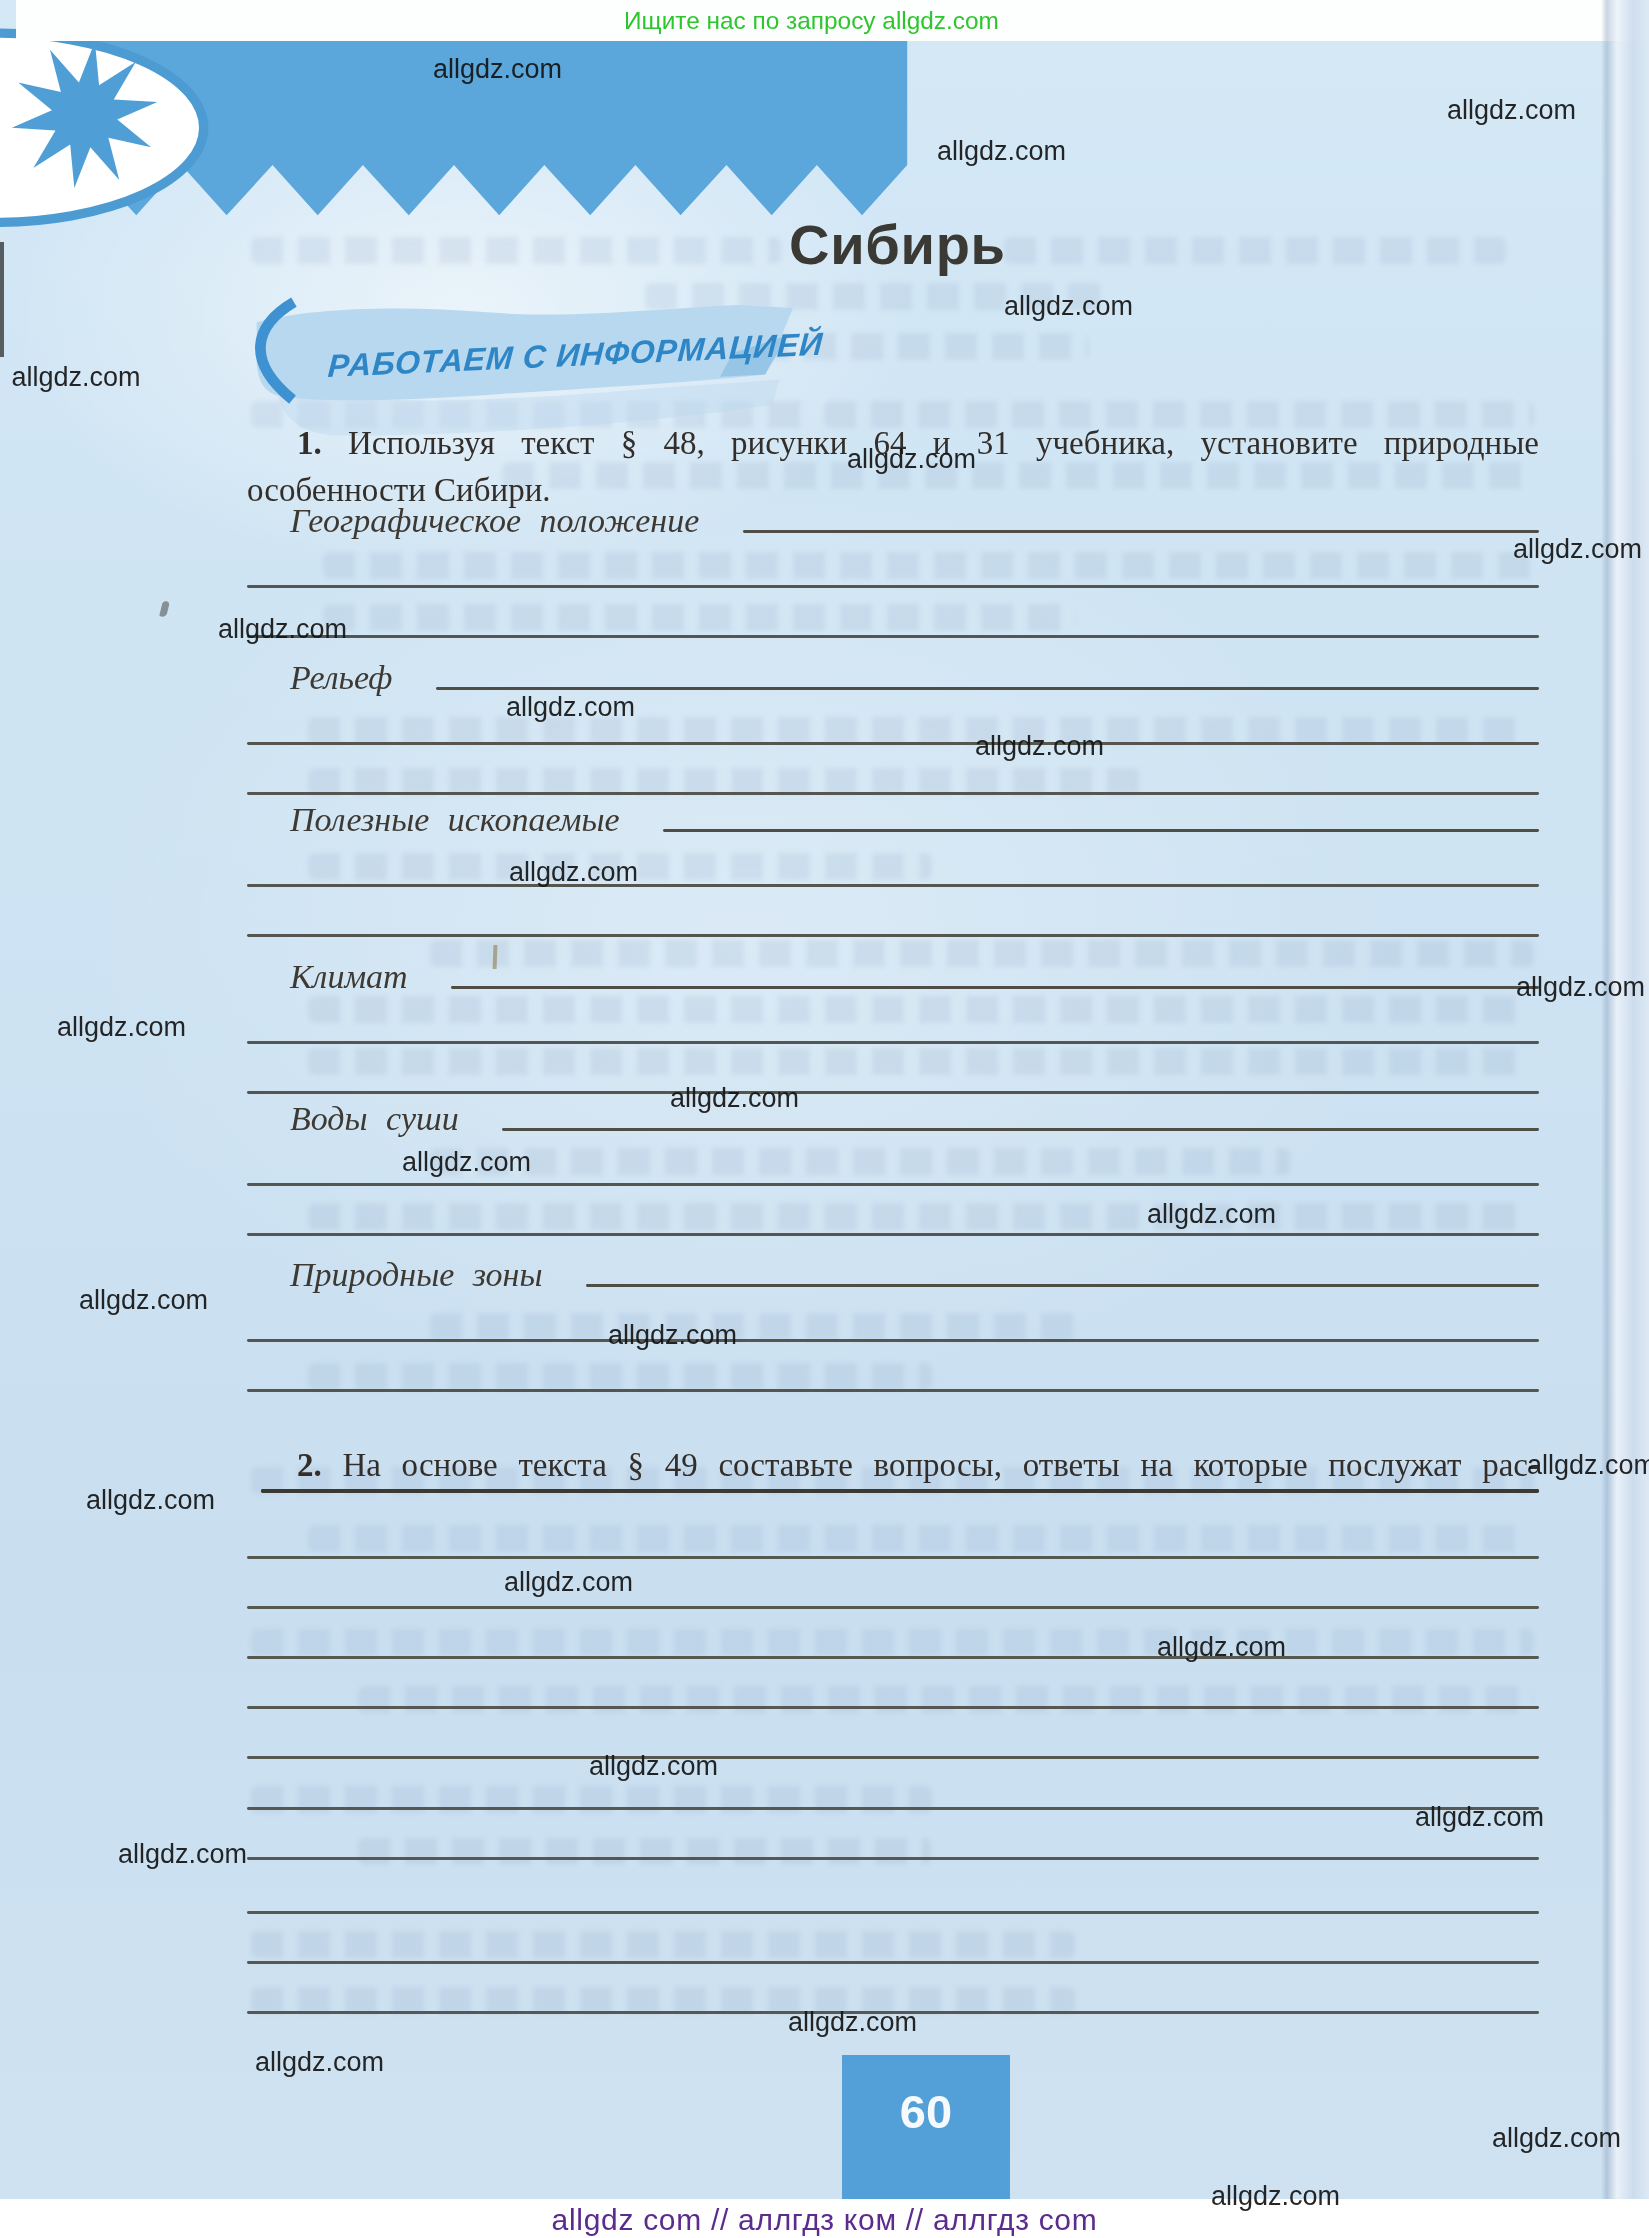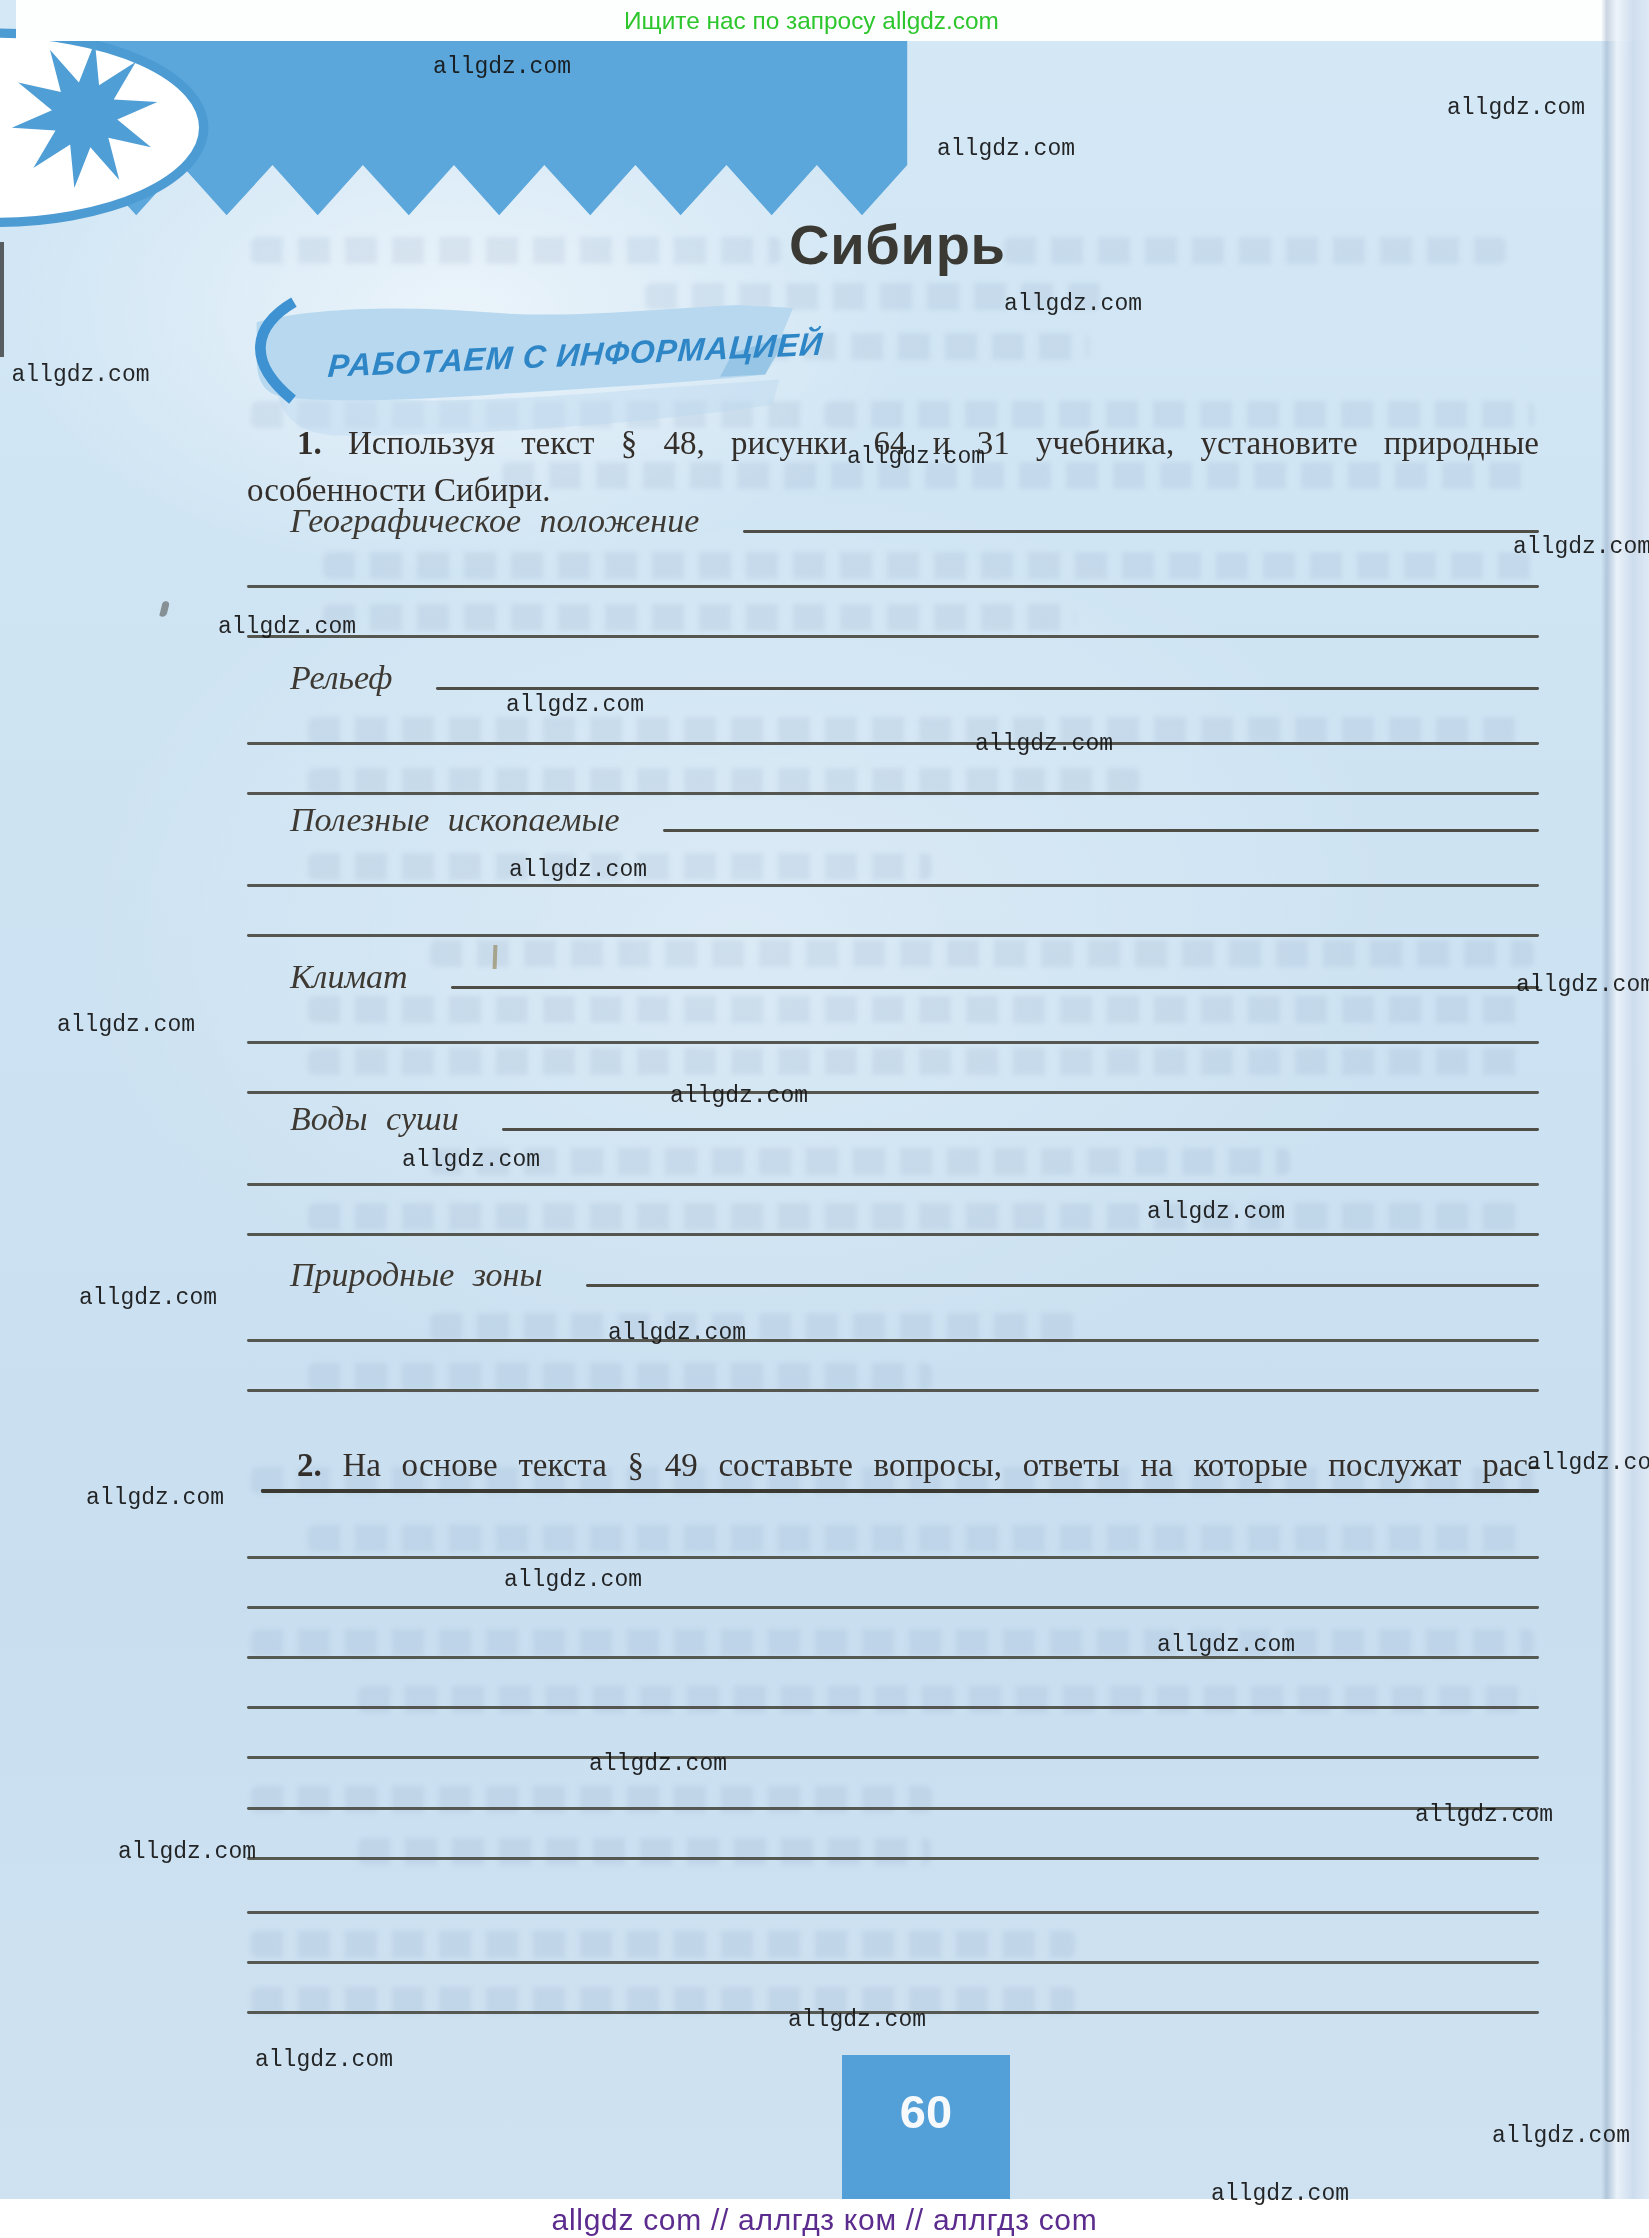--- a/index.html
+++ b/index.html
@@ -31,21 +31,21 @@
   .t2row .txt{white-space:nowrap;}
   .rule-fill{flex:1;align-self:flex-end;margin-left:14.3px;margin-bottom:7.2px;height:2.9px;background:#4e4e46;border-radius:1.4px;}
   .rule-fill.thick{height:3.6px;background:#3a3a33;margin-bottom:5.7px;}
   
   .section{position:absolute;left:247px;width:1292px;}
   .heading-row{display:flex;align-items:baseline;margin-left:43px;gap:29px;}
   .heading{white-space:nowrap;font-style:italic;font-size:34px;color:#3e3a33;word-spacing:10px;}
   .sline{position:absolute;left:0;width:1292px;height:2.9px;background:#4e4e46;border-radius:1.4px;opacity:.95;}
   .answer-line{position:absolute;left:247px;width:1292px;height:2.9px;background:#4e4e46;border-radius:1.4px;opacity:.93;}
   
-  .wm{position:absolute;font-family:Liberation Mono, monospace;font-size:23px;color:#141414;
+  .wm{position:absolute;font-family:Liberation Sans, sans-serif;font-size:27px;color:#141414;
     white-space:nowrap;opacity:.92;}
   
   .ghost{position:absolute;height:27px;border-radius:7.2px;filter:blur(2.9px);opacity:.42;
     background:repeating-linear-gradient(90deg, rgba(118,142,178,.32) 0 32px, rgba(118,142,178,0) 32px 47px);}
   
   .page-box{position:absolute;left:842px;top:2055px;width:168px;height:146px;background:#539fd8;
     display:flex;align-items:center;justify-content:center;padding-bottom:33px;box-sizing:border-box;}
   .page-box span{font-family:"Liberation Sans",sans-serif;font-size:47px;font-weight:700;color:#f7fafd;}
   .bottom-strip{position:absolute;left:0;top:2199px;width:1649px;height:39px;background:#ffffff;}
   .footer-text{position:absolute;left:0;top:4.3px;width:1649px;text-align:center;

